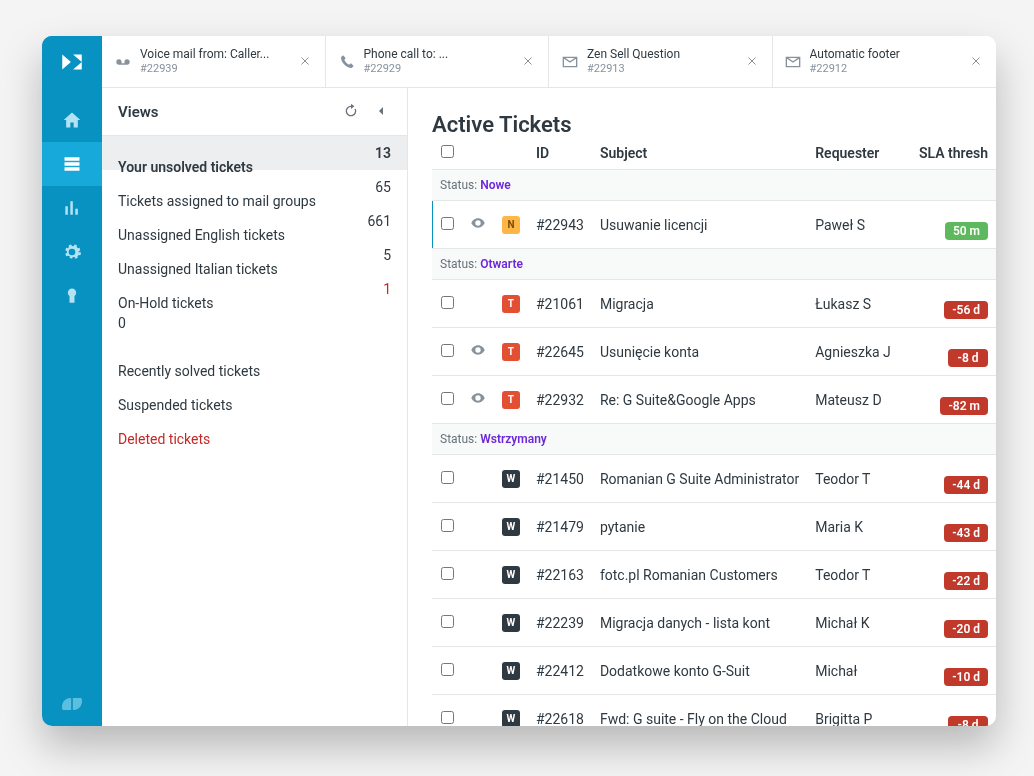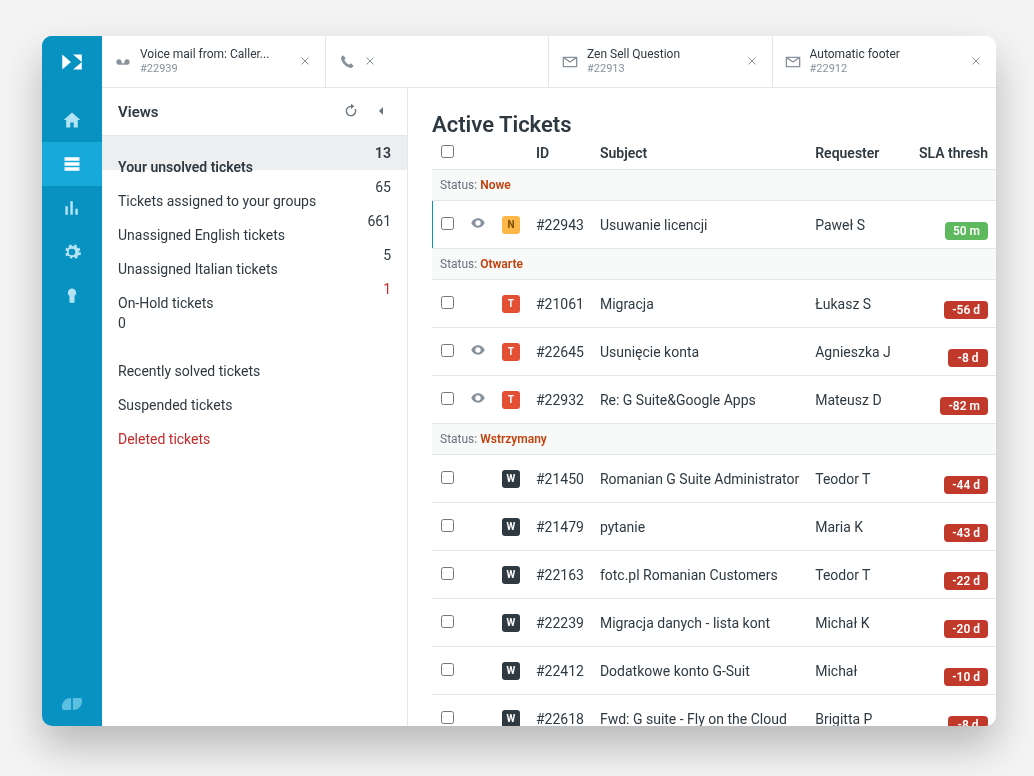--- a/index.html
+++ b/index.html
@@ -173,21 +173,21 @@
     border-bottom: 1px solid #e3e7ea;
     vertical-align: middle;
     white-space: nowrap;
   }
   .group-row td {
     background: #f8f9f9;
     font-size: 12px;
     color:#68737d;
     padding: 6px 12px;
   }
-  .group-row b { color:#c2410c; font-weight:600; }
+  .group-row b { color:#6d28d9; font-weight:600; }
   .chk { width:13px; height:13px; }
   .eye { width:16px; height:16px; display:inline-flex; align-items:center; justify-content:center; }
   .eye svg { width:16px; height:16px; fill:#87929d; }
   .badge {
     display:inline-flex;
     width:18px; height:18px;
     border-radius:3px;
     align-items:center;
     justify-content:center;
     font-size:10px;
@@ -285,20 +285,24 @@
               <path d="M5 5l14 14M19 5L5 19" stroke="#87929d" stroke-width="2"></path>
             </svg>
     </span>
         </div>
         <div class="tab">
     <span class="t-icon">
             <svg viewBox="0 0 24 24">
               <path d="M6 2l4 4-2 3a14 14 0 007 7l3-2 4 4-3 3c-8 0-16-8-16-16l3-3z" fill="#87929d"></path>
             </svg>
           </span>
+    <span class="t-body">
+      <div class="t-title">Phone call to: ...</div>
+      <div class="t-sub">#22929</div>
+    </span>
     <span class="t-close">
       <svg viewBox="0 0 24 24">
               <path d="M5 5l14 14M19 5L5 19" stroke="#87929d" stroke-width="2"></path>
             </svg>
     </span>
         </div>
         <div class="tab">
     <span class="t-icon">
             <svg viewBox="0 0 24 24">
               <path d="M2 5h20v14H2zM2 5l10 7L22 5" fill="none" stroke="#87929d" stroke-width="2"></path>
@@ -348,21 +352,21 @@
                 <path d="M15 6l-6 6 6 6"></path>
               </svg>
           </span>
         </div>
         <div class="views-list" id="views-list">
             <div class="view-item selected">
     <span class="v-label">Your unsolved tickets</span>
     <span class="v-count">13</span>
             </div>
             <div class="view-item">
-    <span class="v-label">Tickets assigned to your groups</span>
+    <span class="v-label">Tickets assigned to mail groups</span>
     <span class="v-count">65</span>
             </div>
             <div class="view-item">
     <span class="v-label">Unassigned English tickets</span>
     <span class="v-count">661</span>
             </div>
             <div class="view-item">
     <span class="v-label">Unassigned Italian tickets</span>
     <span class="v-count">5</span>
             </div>

